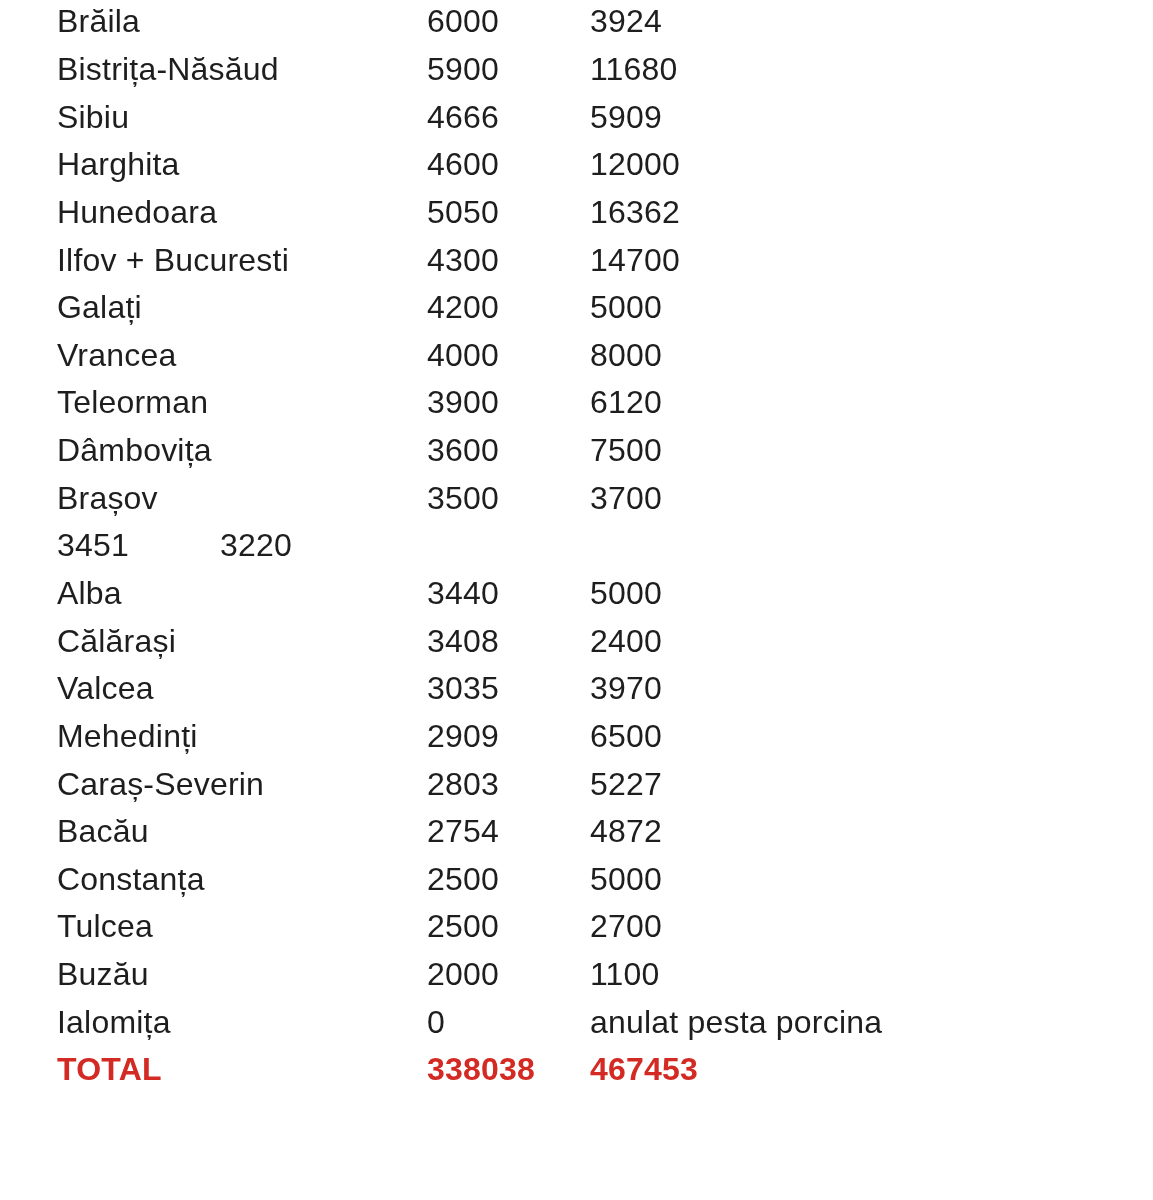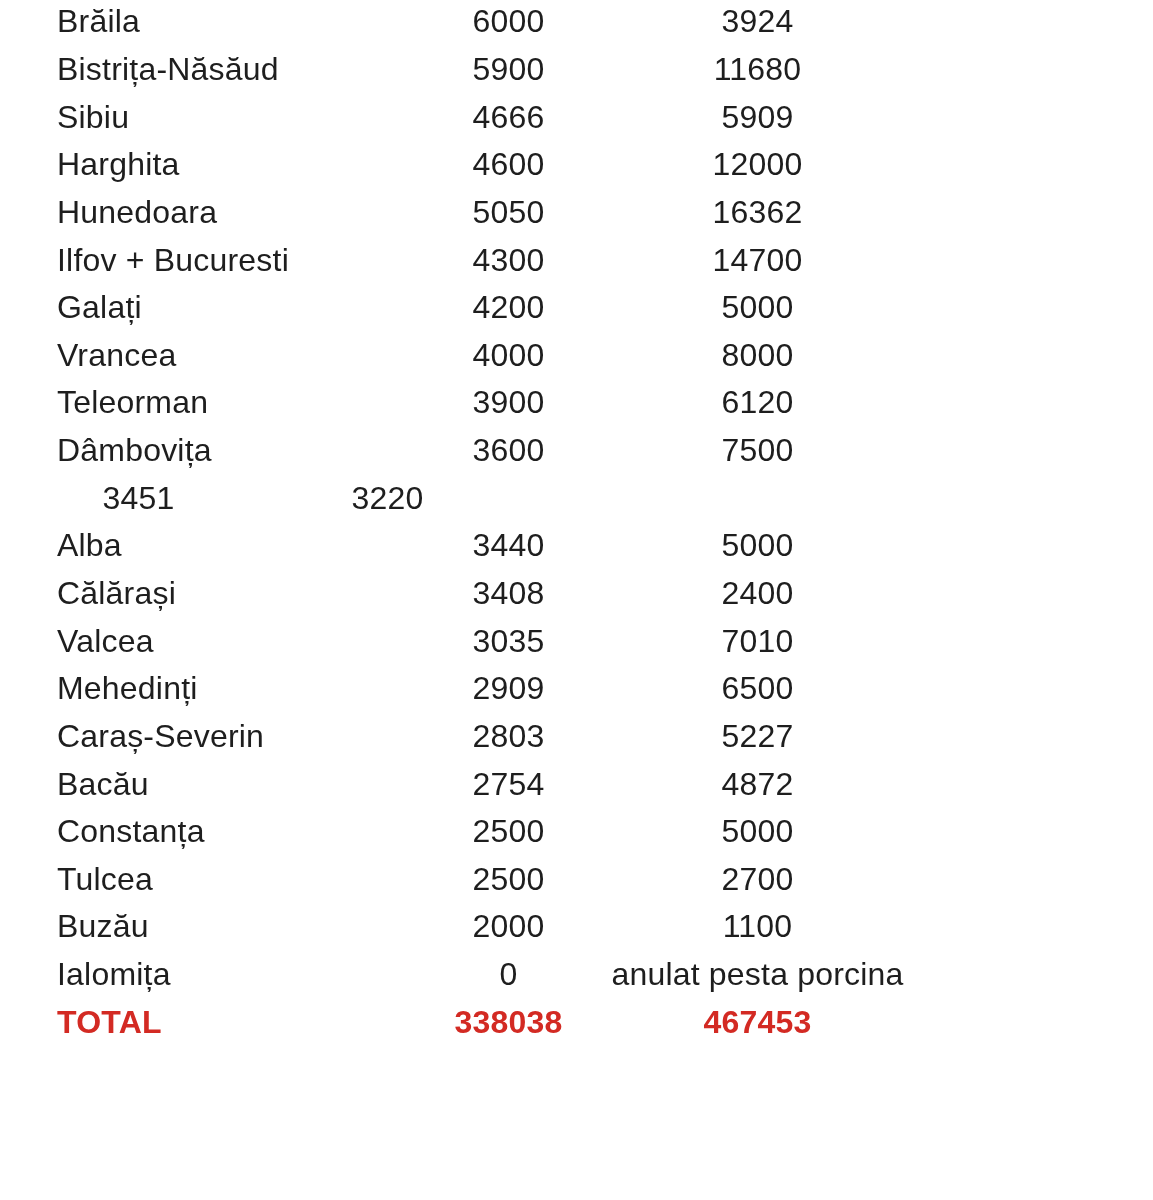--- a/index.html
+++ b/index.html
@@ -37,26 +37,26 @@
     letter-spacing: 0.2px;
   }
   .c-name {
     flex: 0 0 370px;
     text-align: left;
     white-space: nowrap;
     overflow: visible;
   }
   .c-v1 {
     flex: 0 0 163px;
-    text-align: center;
+    text-align: left;
     white-space: nowrap;
   }
   .c-v2 {
     flex: 0 0 335px;
-    text-align: center;
+    text-align: left;
     white-space: nowrap;
   }
   .row.total {
     color: var(--accent-color);
     font-weight: bold;
   }
 </style>
 </head>
 <body>
 
@@ -116,20 +116,25 @@
     <span class="c-v1">3900</span>
     <span class="c-v2">6120</span>
   </div>
 
   <div class="row">
     <span class="c-name">Dâmbovița</span>
     <span class="c-v1">3600</span>
     <span class="c-v2">7500</span>
   </div>
 
+  <div class="row">
+    <span class="c-name">Brașov</span>
+    <span class="c-v1">3500</span>
+    <span class="c-v2">3700</span>
+  </div>
 
   <div class="row">
     <span class="c-v1">3451</span>
     <span class="c-v2">3220</span>
   </div>
 
   <div class="row">
     <span class="c-name">Alba</span>
     <span class="c-v1">3440</span>
     <span class="c-v2">5000</span>
@@ -137,21 +142,21 @@
 
   <div class="row">
     <span class="c-name">Călărași</span>
     <span class="c-v1">3408</span>
     <span class="c-v2">2400</span>
   </div>
 
   <div class="row">
     <span class="c-name">Valcea</span>
     <span class="c-v1">3035</span>
-    <span class="c-v2">7010</span>
+    <span class="c-v2">3970</span>
   </div>
 
   <div class="row">
     <span class="c-name">Mehedinți</span>
     <span class="c-v1">2909</span>
     <span class="c-v2">6500</span>
   </div>
 
   <div class="row">
     <span class="c-name">Caraș-Severin</span>

